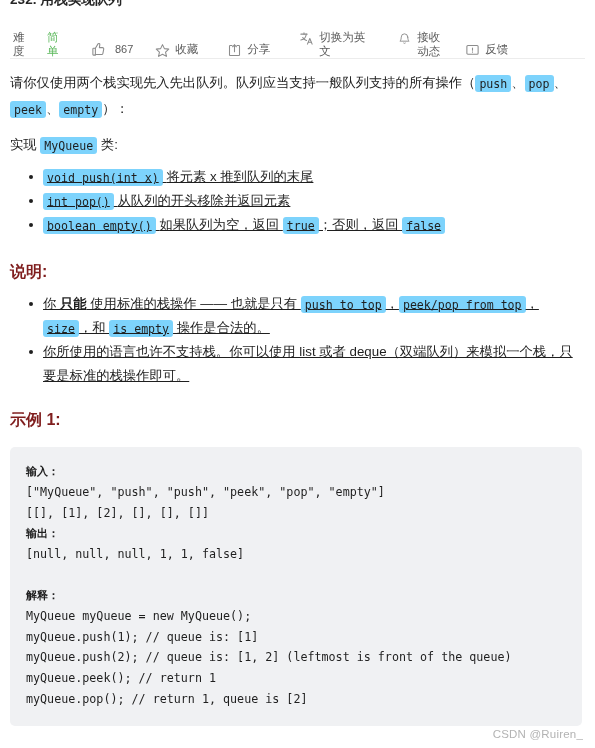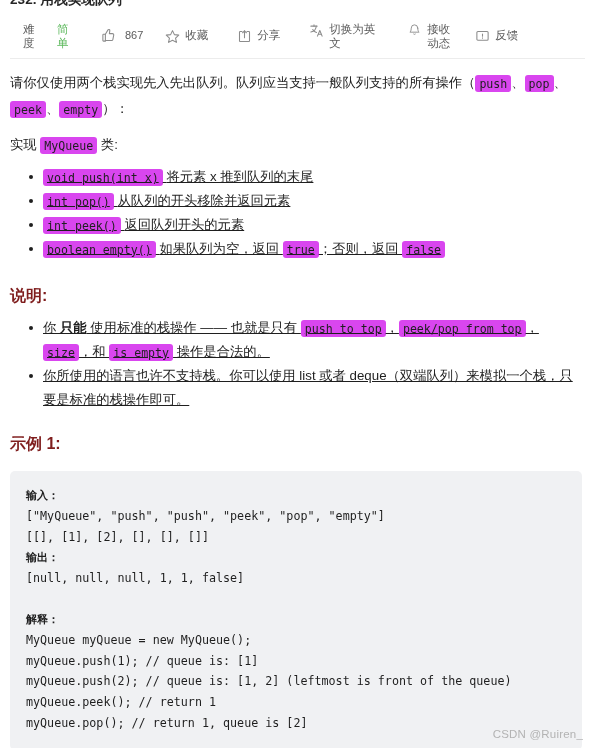--- a/index.html
+++ b/index.html
@@ -29,22 +29,22 @@
   }
 
   
   .toolbar {
     position: absolute;
     top: 13px;
     left: 0;
     width: 595px;
     height: 45px;
     display: flex;
-    align-items: center;
-    padding-left: 23px;
+    align-items: flex-end;
+    padding-left: 13px;
     box-sizing: border-box;
   }
   .tool {
     display: flex;
     align-items: flex-start;
     font-size: 11.5px;
     color: #5b5b5b;
     line-height: 14px;
     margin-right: 0;
   }
@@ -115,21 +115,21 @@
     font-size: 13.3px;
     line-height: 26px;
     color: #1f1f1f;
   }
   .para { margin: 0 0 0 0; }
   .para + .para { margin-top: 10px; }
 
   code.inline {
     font-family: "DejaVu Sans Mono", "Liberation Mono", monospace;
     font-size: 11.6px;
-    background: #d946ef;
+    background: #7dd3fc;
     border-radius: 3px;
     padding: 1.5px 4px;
     color: #1f1f1f;
     white-space: nowrap;
   }
 
   ul.bullets {
     margin: 7px 0 0 0;
     padding-left: 33px;
     list-style: none;
@@ -291,21 +291,20 @@
 
 <div class="content">
 
   <div class="para"><span>请你仅使用两个栈实现先入先出队列。队列应当支持一般队列支持的所有操作（</span><code class="inline">push</code><span>、</span><code class="inline">pop</code><span>、</span><code class="inline">peek</code><span>、</span><code class="inline">empty</code><span>）：</span></div>
 
   <div class="para"><span>实现 </span><code class="inline">MyQueue</code><span> 类:</span></div>
 
   <ul class="bullets">
     <li><code class="inline">void push(int x)</code> <span>将元素 x 推到队列的末尾</span></li>
     <li><code class="inline">int pop()</code> <span>从队列的开头移除并返回元素</span></li>
-    <li><code class="inline">int peek()</code> <span>返回队列开头的元素</span></li>
     <li><code class="inline">boolean empty()</code> <span>如果队列为空，返回 </span><code class="inline">true</code><span>；否则，返回 </span><code class="inline">false</code></li>
   </ul>
 
   <div class="para sec-head mt-note">说明:</div>
 
   <ul class="bullets">
     <li><span>你 </span><b class="strong">只能</b><span> 使用标准的栈操作 —— 也就是只有 </span><code class="inline">push to top</code><span>，</span><code class="inline">peek/pop from top</code><span>，</span><code class="inline">size</code><span>，和 </span><code class="inline">is empty</code><span> 操作是合法的。</span></li>
     <li><span>你所使用的语言也许不支持栈。你可以使用 list 或者 deque（双端队列）来模拟一个栈，只要是标准的栈操作即可。</span></li>
   </ul>
 

